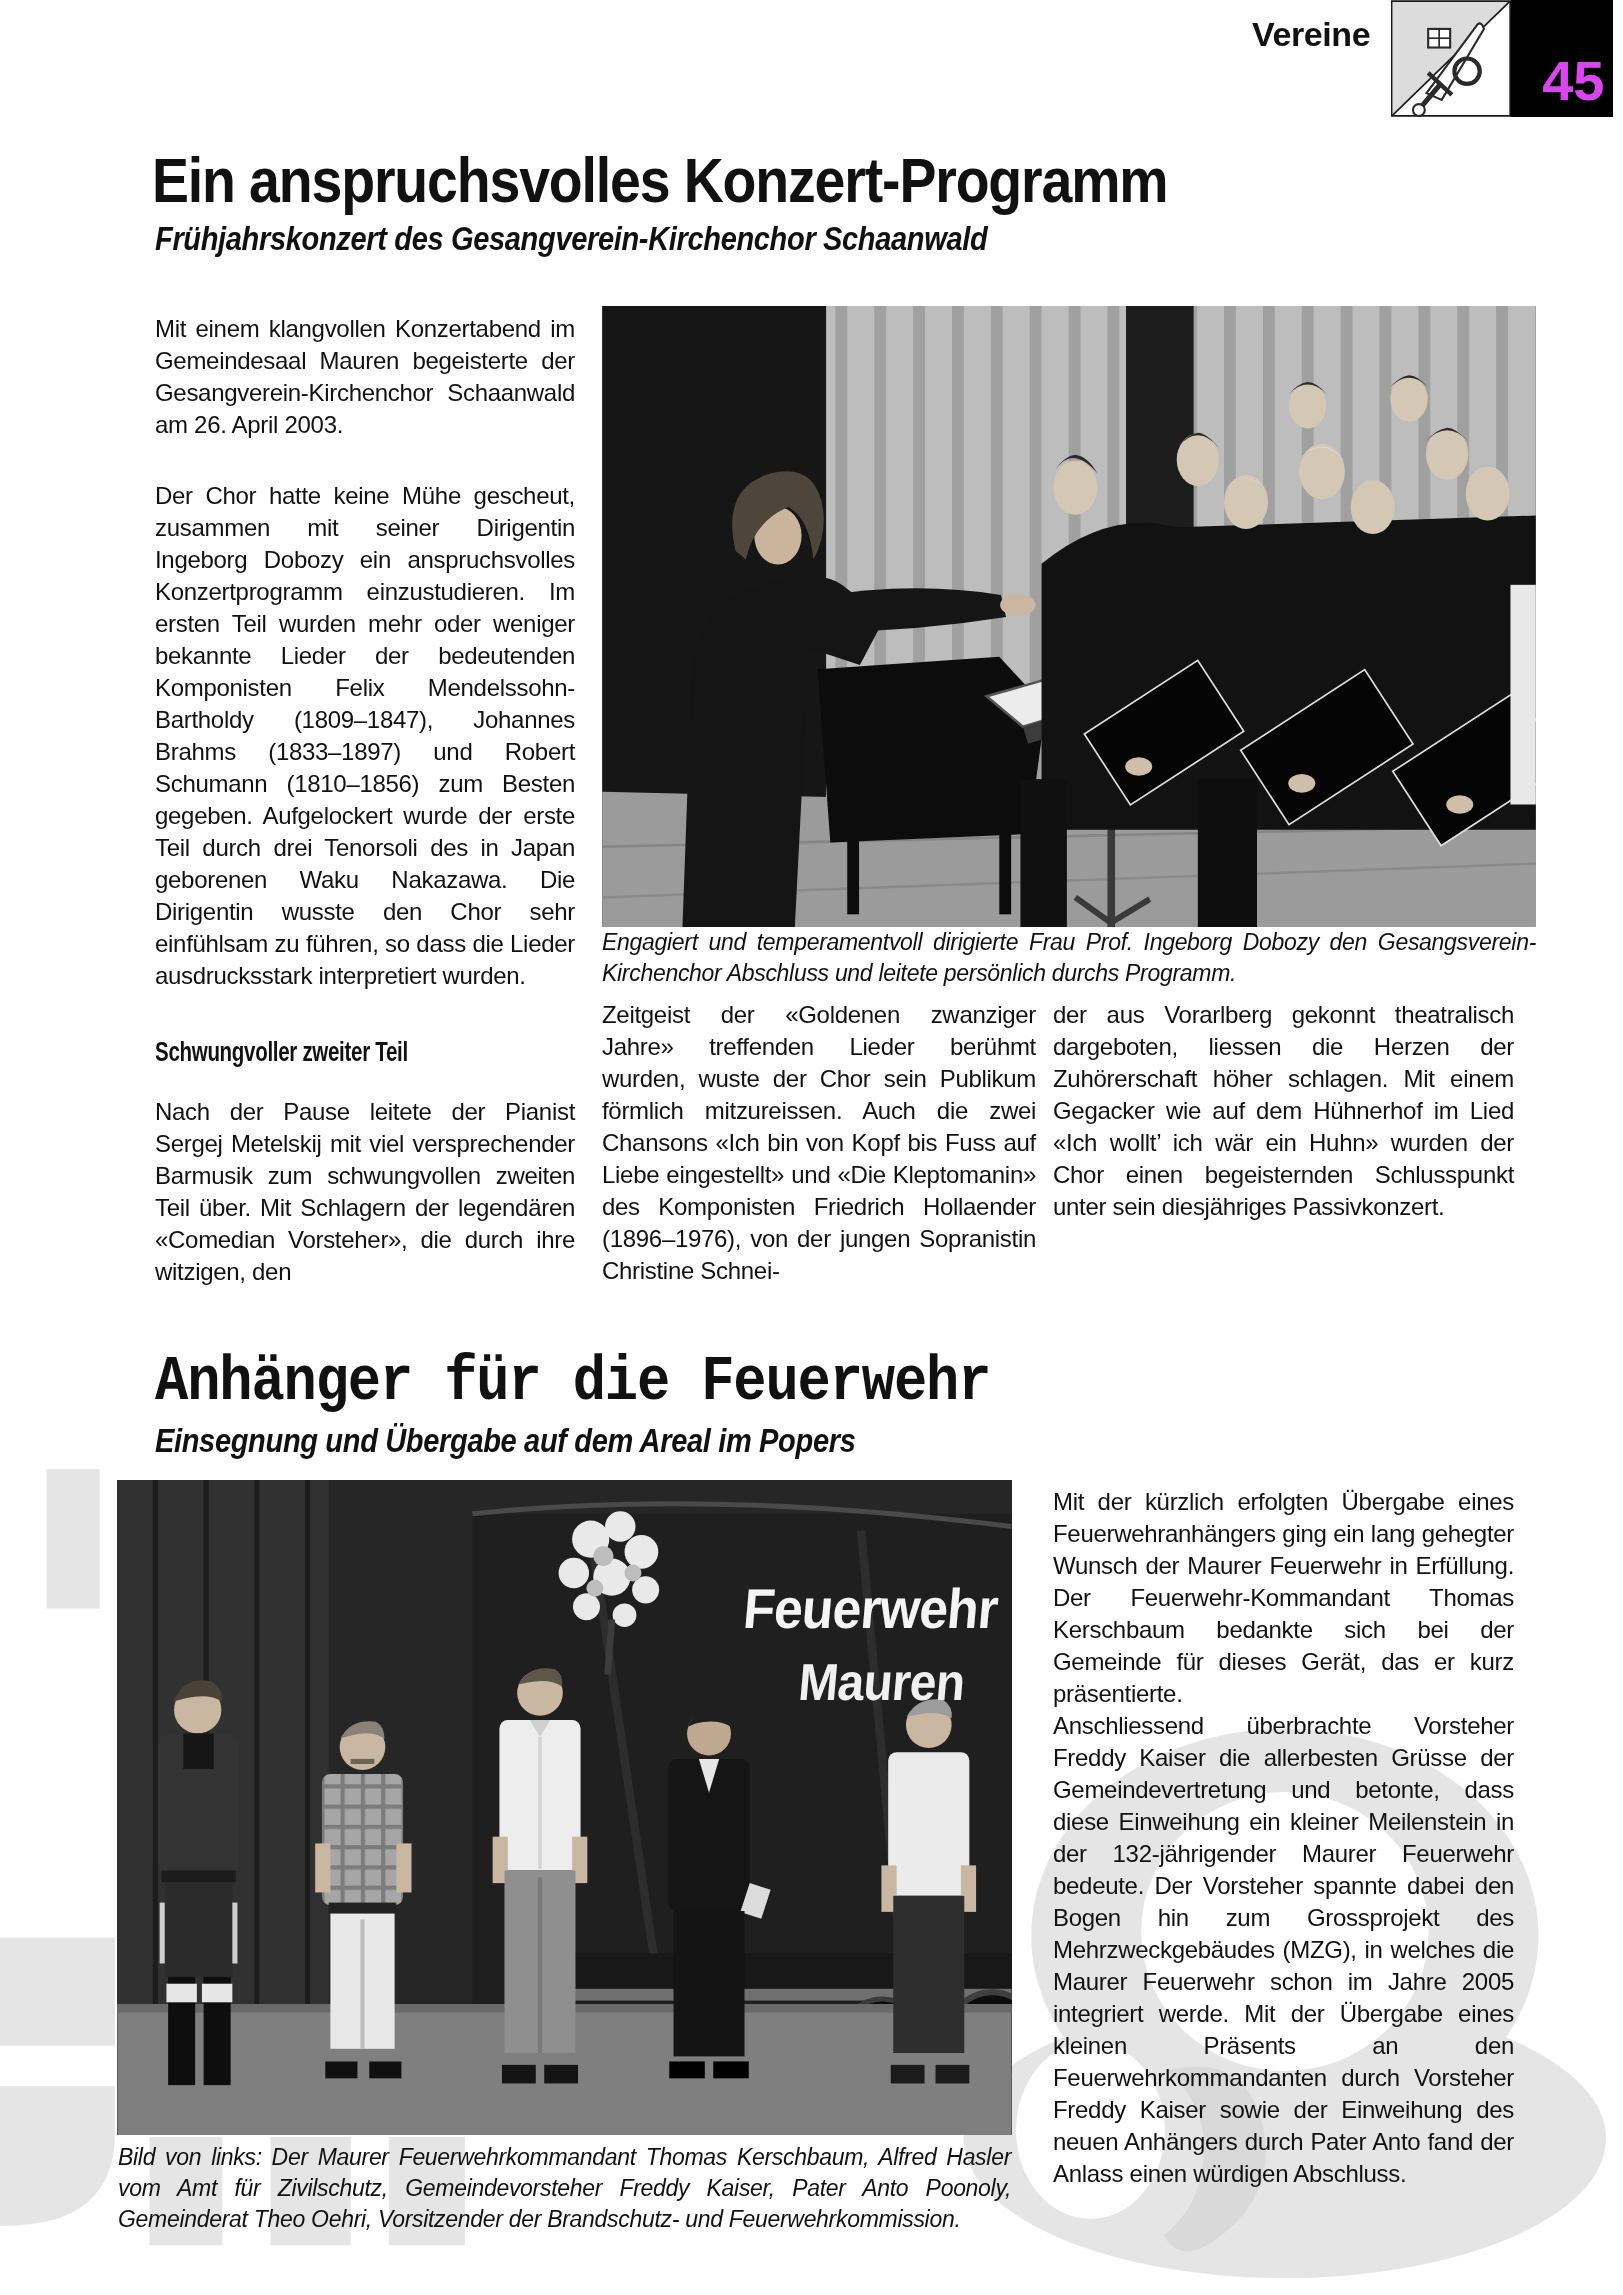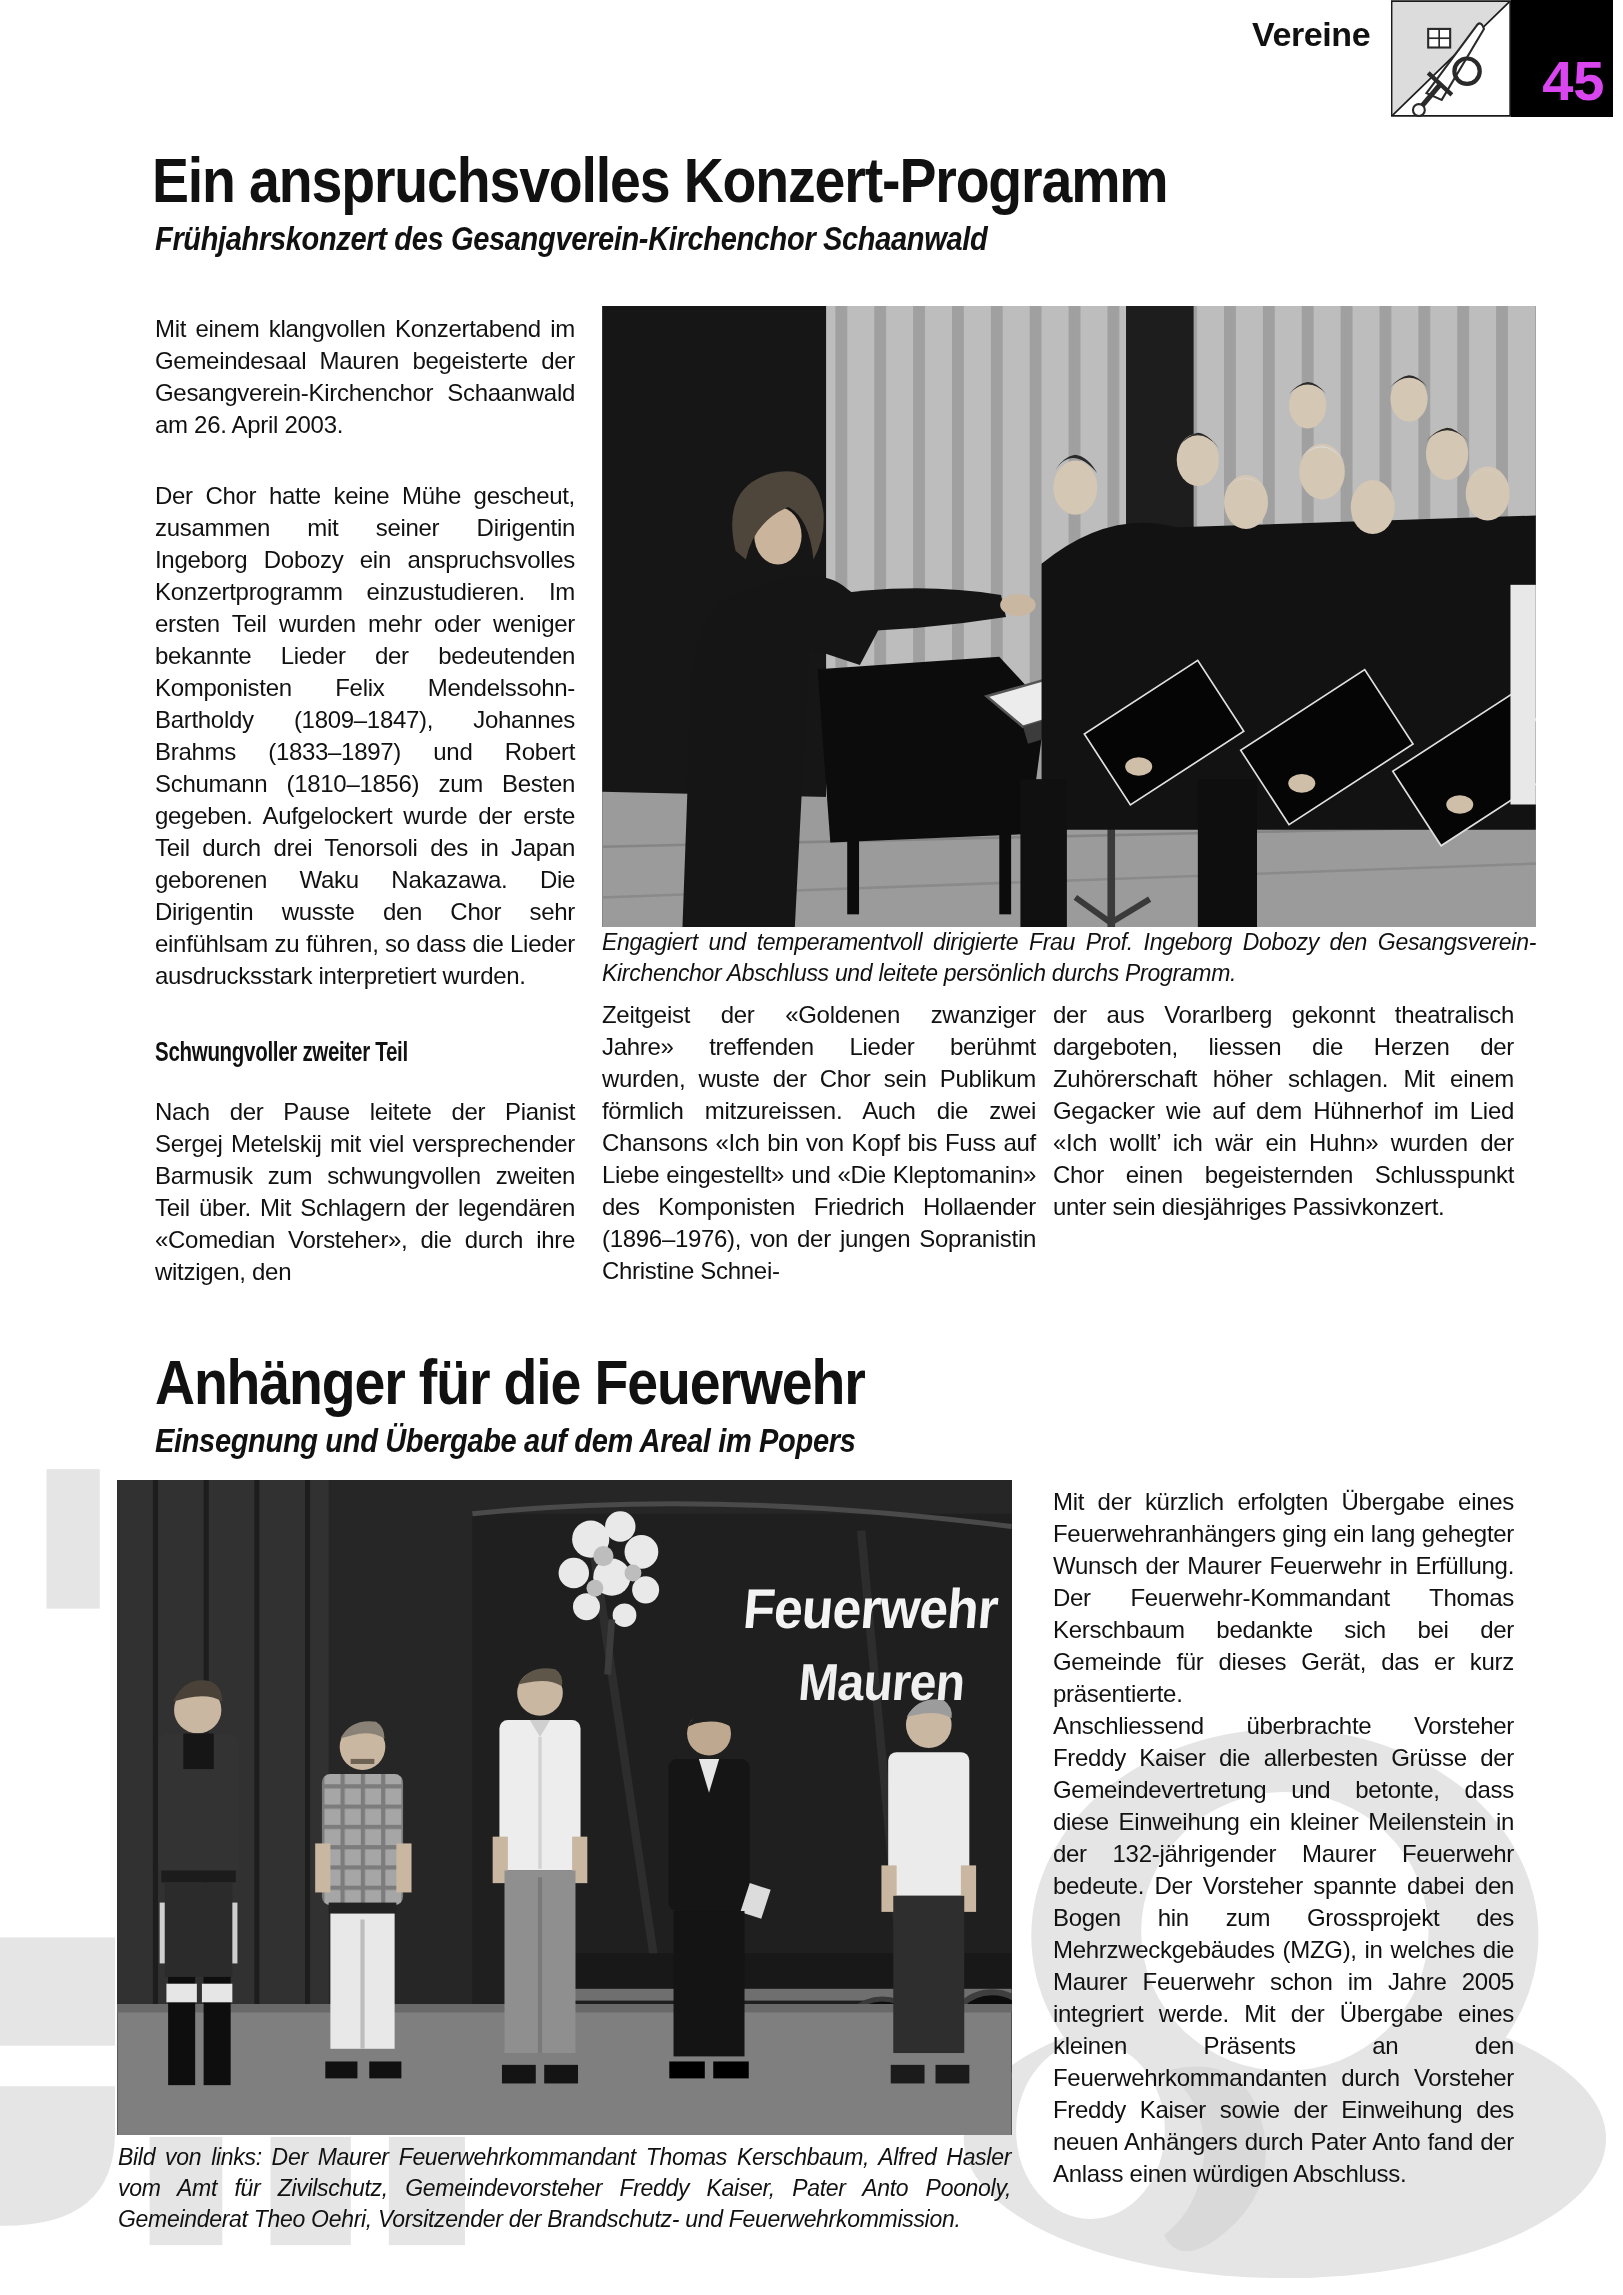--- a/index.html
+++ b/index.html
@@ -174,21 +174,21 @@
 
   <div class="abs caption" style="left:602px;top:927px;width:934px;">Engagiert und temperamentvoll dirigierte Frau Prof. Ingeborg Dobozy den Gesangsverein-Kirchenchor Abschluss und leitete persönlich durchs Programm.</div>
 
   <div class="abs col" style="left:602px;top:999px;width:434px;">
     <p>Zeitgeist der «Goldenen zwanziger Jahre» treffenden Lieder berühmt wurden, wuste der Chor sein Publikum förmlich mitzureissen. Auch die zwei Chansons «Ich bin von Kopf bis Fuss auf Liebe eingestellt» und «Die Kleptomanin» des Komponisten Friedrich Hollaender (1896–1976), von der jungen Sopranistin Christine Schnei-</p>
   </div>
   <div class="abs col" style="left:1053px;top:999px;width:461px;">
     <p>der aus Vorarlberg gekonnt theatralisch dargeboten, liessen die Herzen der Zuhörerschaft höher schlagen. Mit einem Gegacker wie auf dem Hühnerhof im Lied «Ich wollt’ ich wär ein Huhn» wurden der Chor einen begeisternden Schlusspunkt unter sein diesjähriges Passivkonzert.</p>
   </div>
 
-  <div class="abs headline" style="left:155px;top:1351px;">
+  <div class="abs headline" style="left:155px;top:1351px;font-family:Liberation Mono, monospace;">
     <span>Anhänger für die Feuerwehr</span>
   </div>
   <div class="abs subhead" style="left:155px;top:1424px;">
     <span>Einsegnung und Übergabe auf dem Areal im Popers</span>
   </div>
 
   <div class="abs photo" style="left:117px;top:1480px;width:895px;height:655px;background:#262626;">
     <svg width="895" height="655" viewBox="0 0 1058 775" style="position:absolute;left:0;top:0;">
       <defs>
         <pattern id="plaid" width="24" height="24" patternUnits="userSpaceOnUse">

